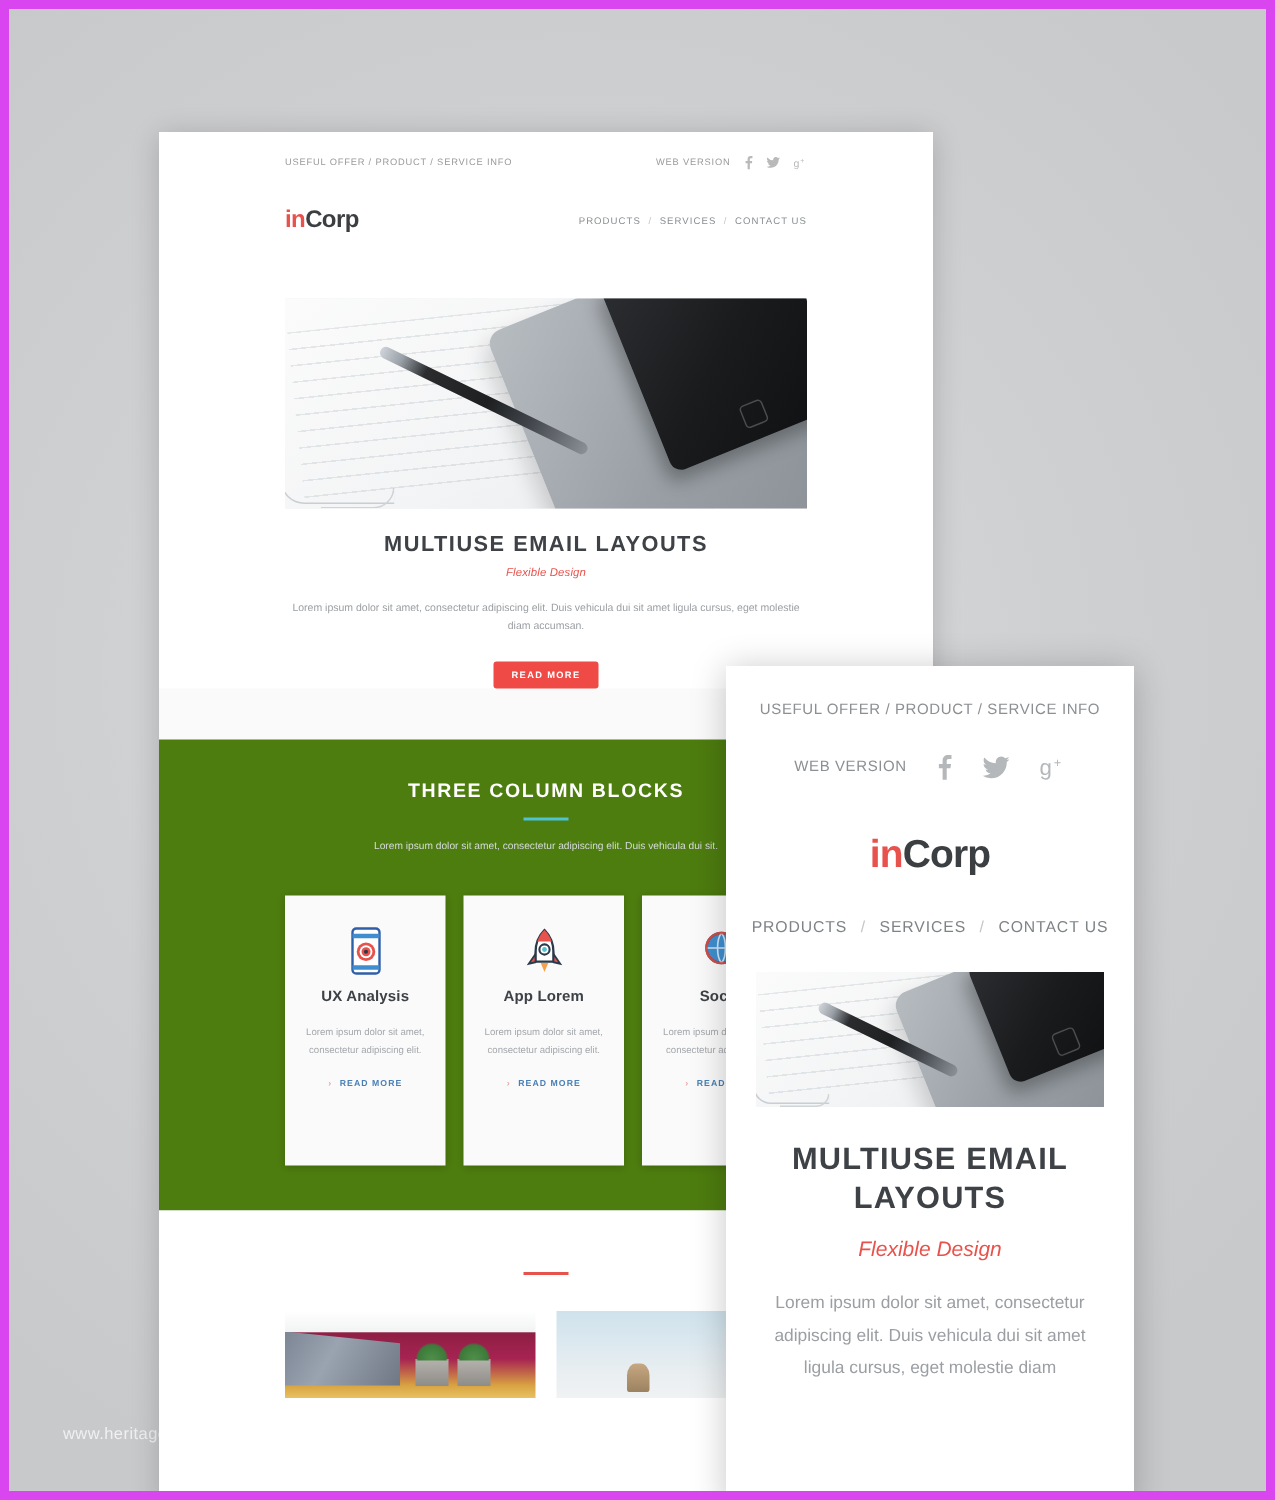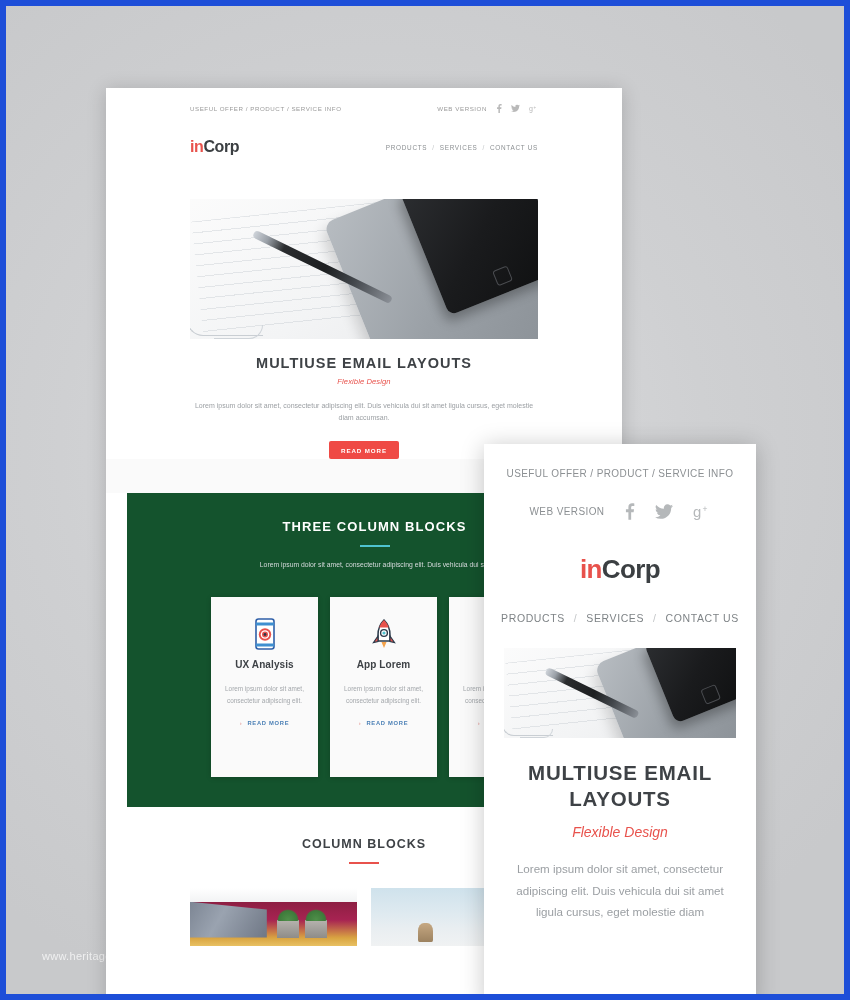--- a/index.html
+++ b/index.html
@@ -9,21 +9,21 @@
     height: 1000px;
     overflow: hidden;
     font-family: "Liberation Sans", sans-serif;
   }
 
   #stage {
     position: relative;
     width: 850px;
     height: 1000px;
     background: #d3d4d6;
-    border: 6px solid #1d4ed8;
+    border: 6px solid #d946ef;
     overflow: hidden;
   }
 
   
   #backdrop {
     position: absolute;
     inset: 0;
     background:
       radial-gradient(ellipse 70% 60% at 45% 45%, #dcdddf 0%, #cfd0d2 55%, #c8c9cb 100%);
   }
@@ -212,24 +212,23 @@
     letter-spacing: 0.9px;
     border-radius: 2px;
     border: none;
     cursor: pointer;
   }
 
   .d-gap { height: 34px; background: #fafafa; }
 
   
   .d-dark {
-    background: #14532d;
+    background: #4d7c0f;
     padding: 26px 84px 30px 84px;
     text-align: center;
-    margin-left: 21px;
   }
   .d-dark-h {
     font-size: 13px;
     font-weight: bold;
     letter-spacing: 1.1px;
     color: #ffffff;
   }
   .divider {
     width: 30px;
     height: 2px;
@@ -551,21 +550,20 @@
           <div class="card-link">
             <span class="chev">›</span>
             <span>READ MORE</span>
           </div>
         </div>
 
       </div>
     </div>
 
     <div class="d-light">
-      <div class="d-light-h">COLUMN BLOCKS</div>
       <div class="divider red"></div>
       <div class="colblocks">
         <div class="colblock cb-a">
           <div class="wall"></div>
           <div class="pot1"></div>
           <div class="pot2"></div>
           <div class="leaf1"></div>
           <div class="leaf2"></div>
         </div>
         <div class="colblock cb-b">

